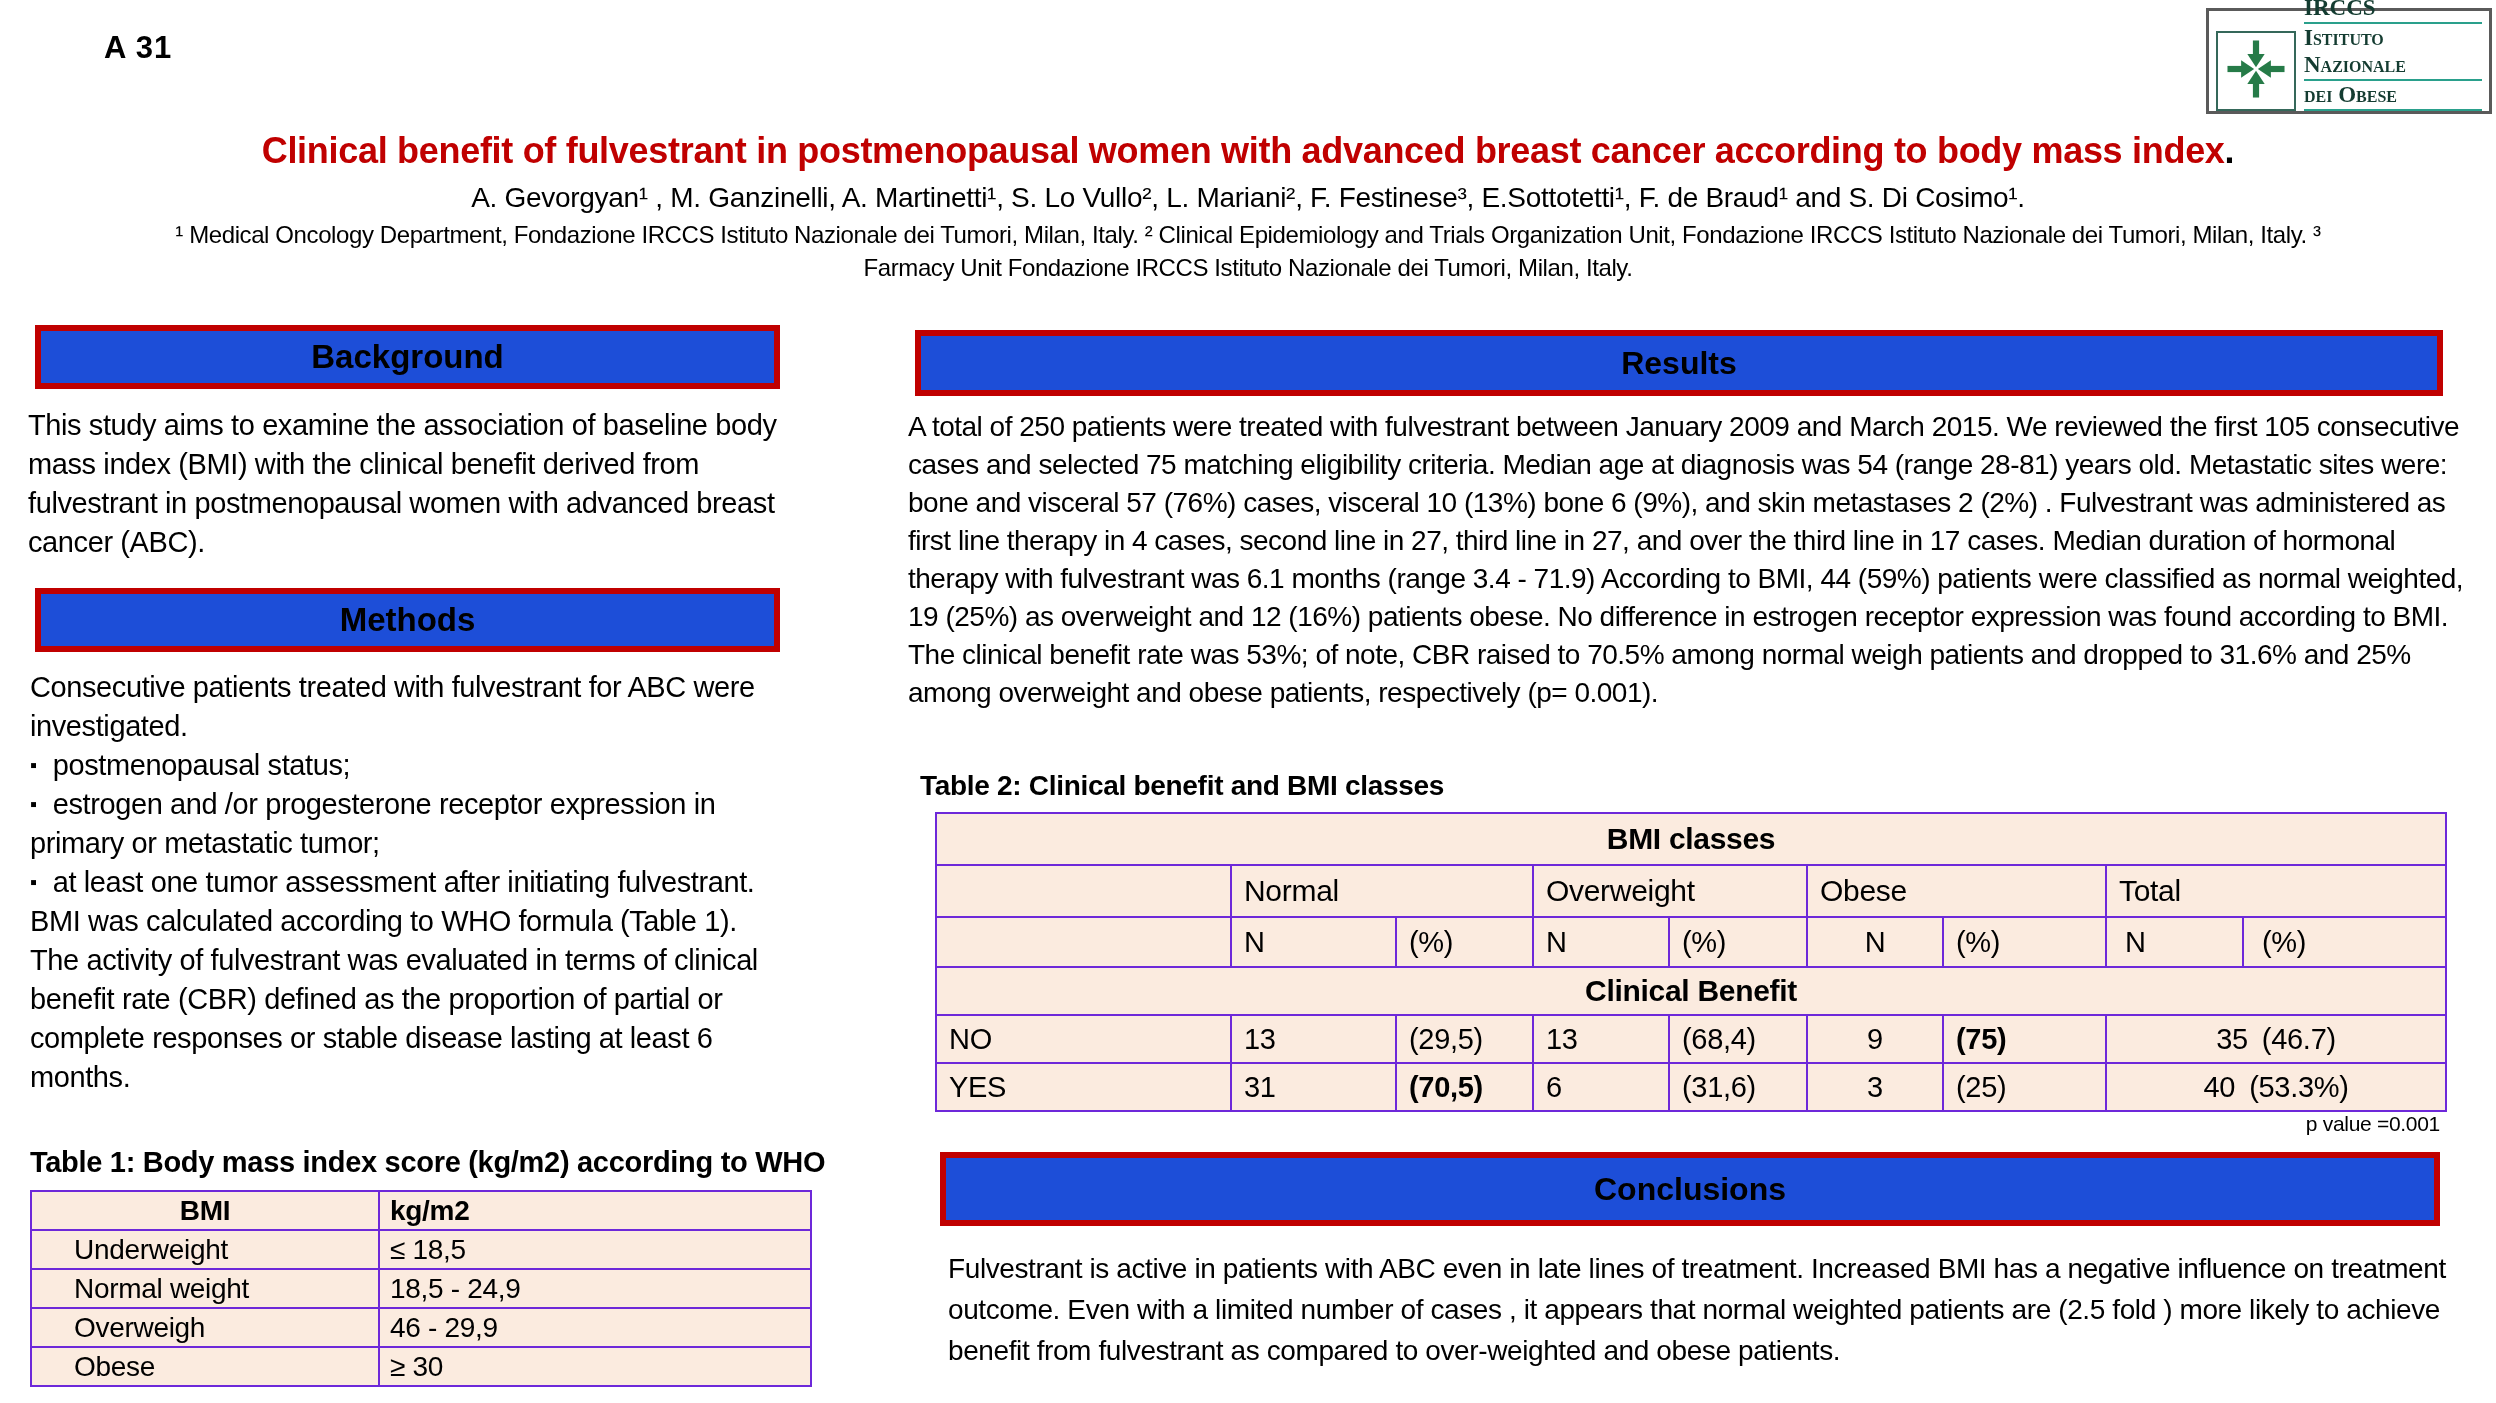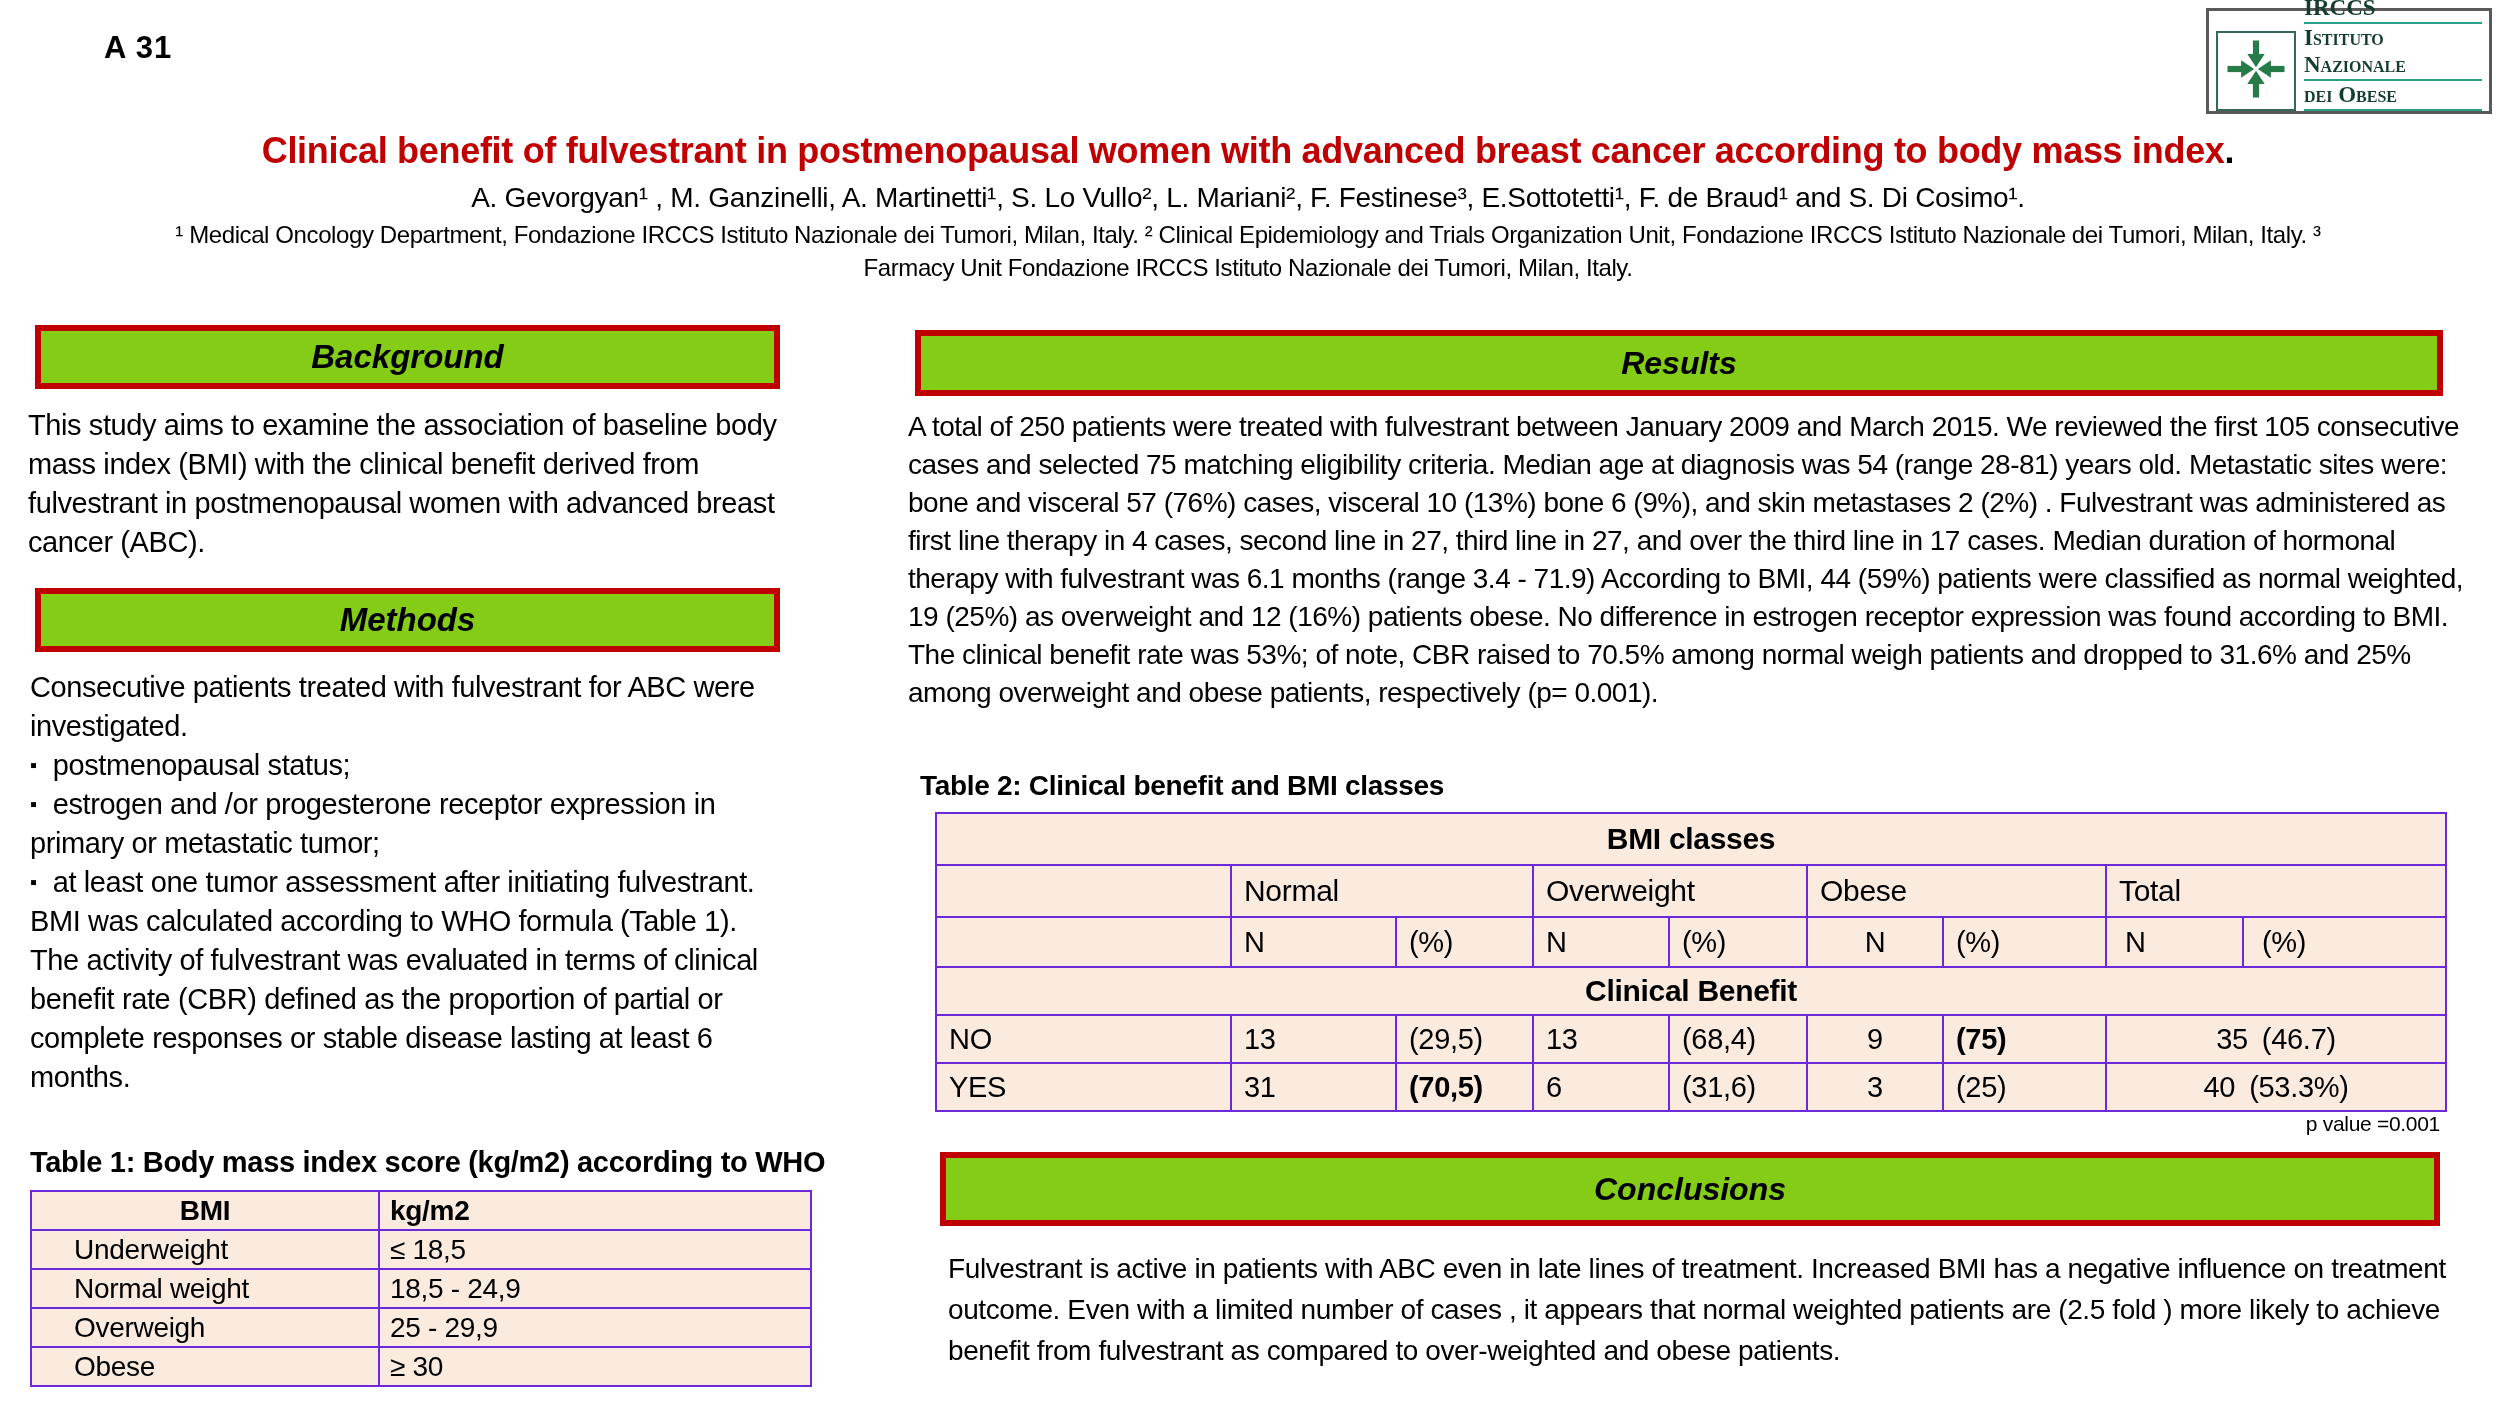--- a/index.html
+++ b/index.html
@@ -20,22 +20,22 @@
   
   #logo{left:2206px;top:8px;width:286px;height:106px;border:3px solid #5a5a5a;background:#fff;display:flex;align-items:flex-end;box-sizing:border-box;}
   #logo .iconbox{width:76px;height:76px;border:2px solid #35685a;margin:0 8px 0 7px;display:flex;align-items:center;justify-content:center;flex:0 0 auto;}
   #logo .ltext{display:flex;flex-direction:column;justify-content:center;width:178px;}
   #logo .ltext span{
     font-family:"Liberation Serif",serif;font-variant:small-caps;font-weight:bold;
     font-size:23px;line-height:27px;color:#143c31;border-bottom:2px solid #2aa08c;padding-bottom:1px;
   }
 
   
-  .rbox{position:absolute;border:6px solid #C00000;background:#84cc16;box-sizing:border-box;
-        display:flex;align-items:center;justify-content:center;font-weight:bold;font-style:italic;}
+  .rbox{position:absolute;border:6px solid #C00000;background:#1d4ed8;box-sizing:border-box;
+        display:flex;align-items:center;justify-content:center;font-weight:bold;}
   #bg-box{left:35px;top:325px;width:745px;height:64px;font-size:33px;}
   #me-box{left:35px;top:588px;width:745px;height:64px;font-size:33px;}
   #re-box{left:915px;top:330px;width:1528px;height:66px;font-size:32px;}
   #co-box{left:940px;top:1152px;width:1500px;height:74px;font-size:32px;}
 
   
   .para{font-size:29px;line-height:39px;letter-spacing:-0.4px;}
   #bg-text{left:28px;top:406px;width:768px;}
   #me-text{left:30px;top:668px;width:762px;}
   .bullet .marker{font-size:20px;vertical-align:3px;margin-right:16px;}
@@ -133,21 +133,21 @@
   <tr>
     <td class="c1">Underweight</td>
     <td>≤ 18,5</td>
   </tr>
   <tr>
     <td class="c1">Normal weight</td>
     <td>18,5 - 24,9</td>
   </tr>
   <tr>
     <td class="c1">Overweigh</td>
-    <td>25 -  29,9</td>
+    <td>46 -  29,9</td>
   </tr>
   <tr>
     <td class="c1">Obese</td>
     <td>≥ 30</td>
   </tr>
 </tbody>
   </table>
 
 <div class="rbox" id="re-box">
     <span>Results</span>

